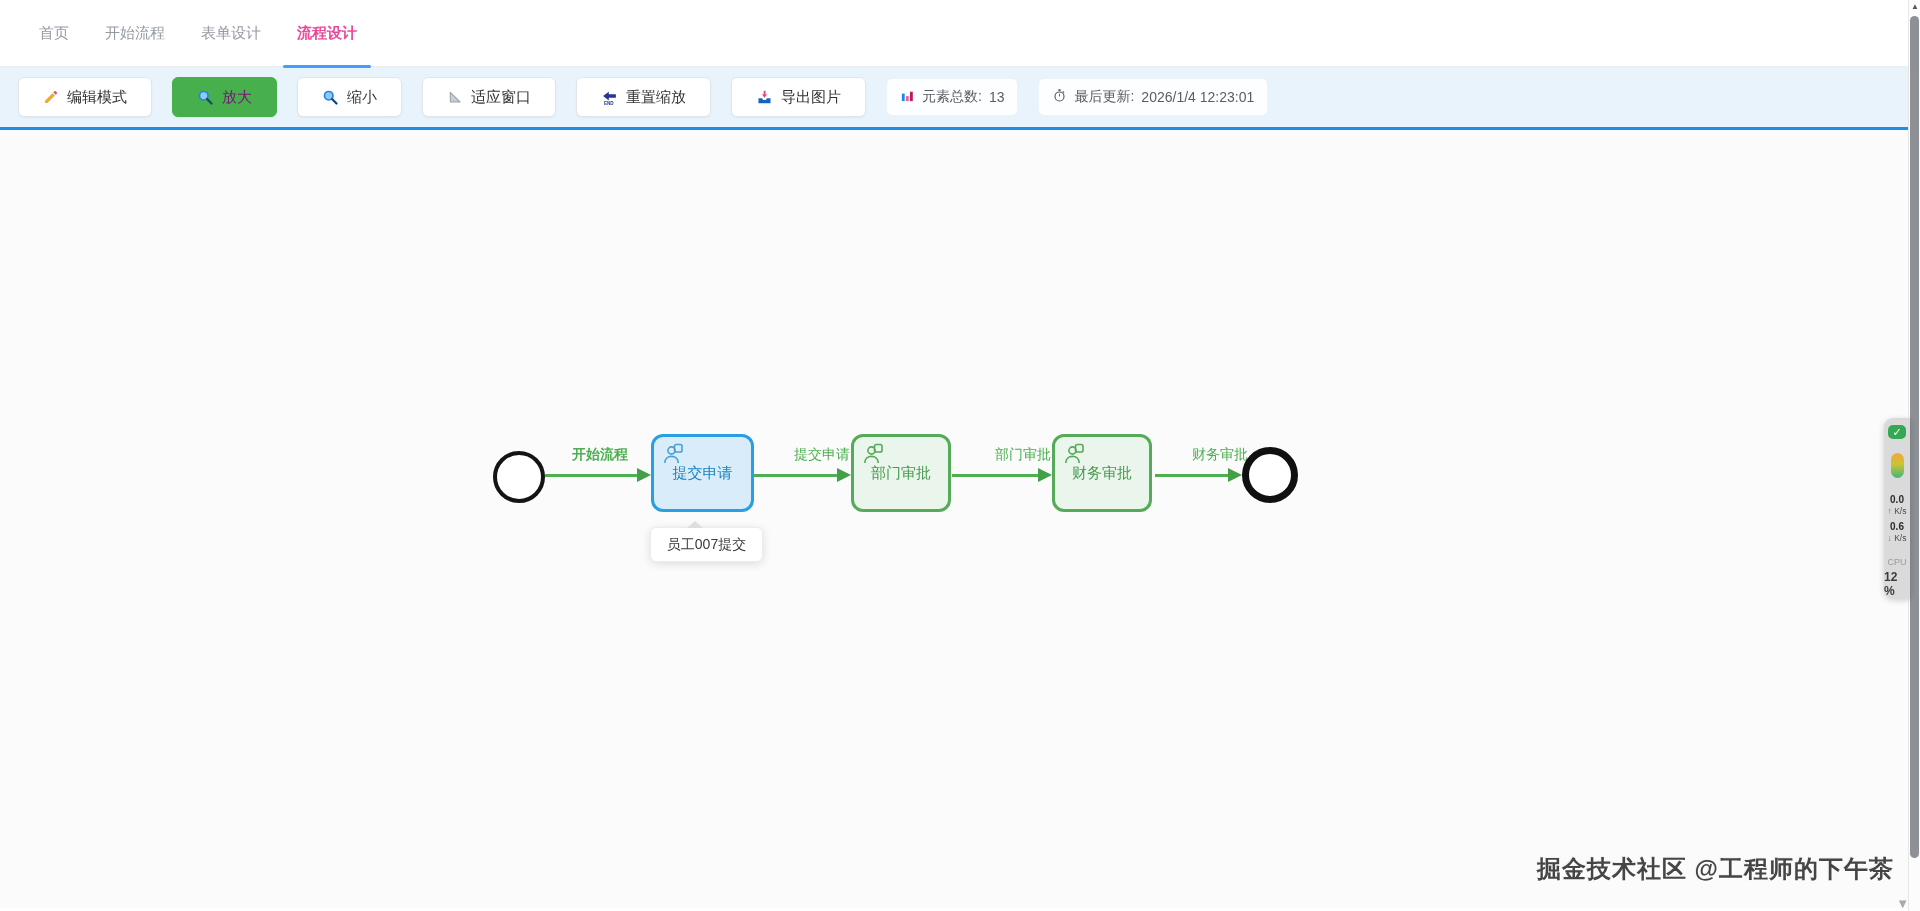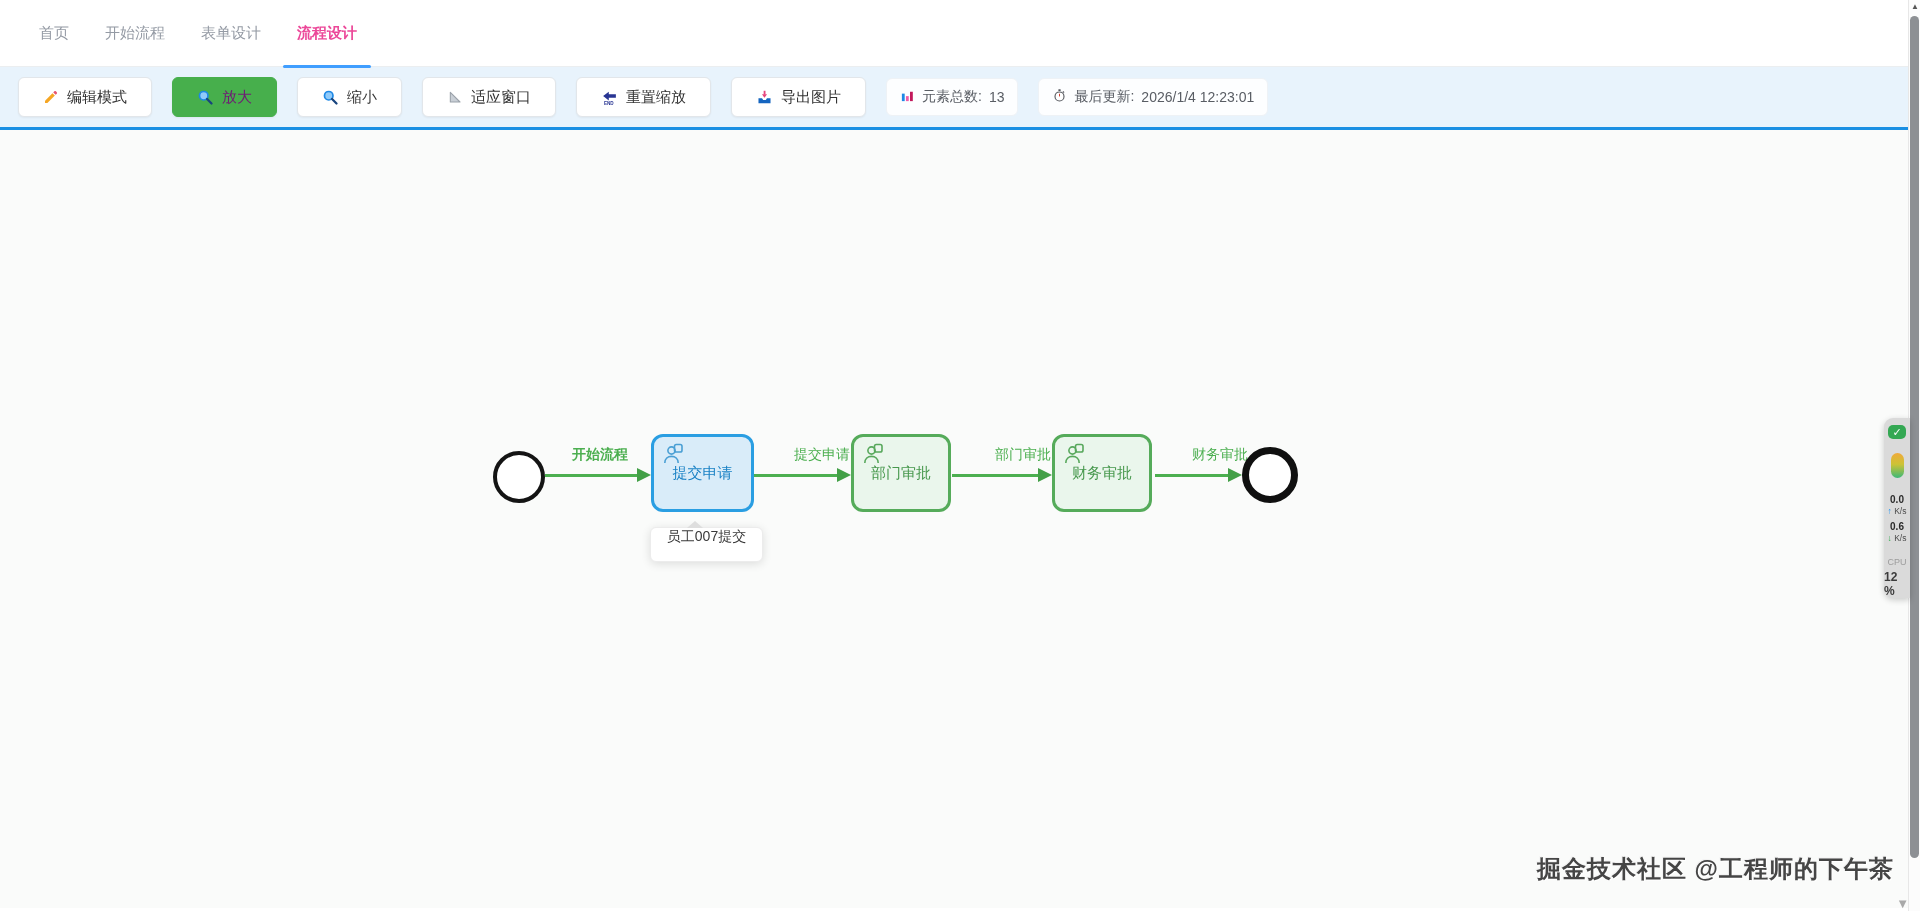--- a/index.html
+++ b/index.html
@@ -48,21 +48,21 @@
               font-size:15px; cursor:pointer; }
   .tasknode .person { position:absolute; top:5px; left:7px; width:24px; height:24px; }
   .node-blue  { left:651px; width:103px; background:#d9ecf9; border:3px solid #2a9ee2; color:#1b82c5; }
   .node-green { background:#eaf6ec; border:3px solid #55ab5a; color:#47984d; }
   .n2 { left:851px; width:100px; }
   .n3 { left:1052px; width:100px; }
 
   .tooltip { position:absolute; left:650px; top:397px; width:113px; height:35px;
              background:#fff; border:1px solid #ececec; border-radius:6px;
              box-shadow:0 2px 10px rgba(0,0,0,.12);
-             display:flex; align-items:flex-start; justify-content:center;
+             display:flex; align-items:center; justify-content:center;
              font-size:14px; color:#3a3a3a; }
   .tooltip::before { content:""; position:absolute; top:-7px; left:36px; width:0; height:0;
                      border-left:8px solid transparent; border-right:8px solid transparent;
                      border-bottom:7px solid #dedede; }
 
   
   .wm-ghost { position:absolute; right:8px; bottom:1px; font-size:32px; font-weight:700;
               letter-spacing:3px; color:#e4e4e4; white-space:nowrap; }
   .wm-primary { position:absolute; right:26px; bottom:23px; font-size:24px; font-weight:700;
                 letter-spacing:1px; color:#454545; white-space:nowrap;

